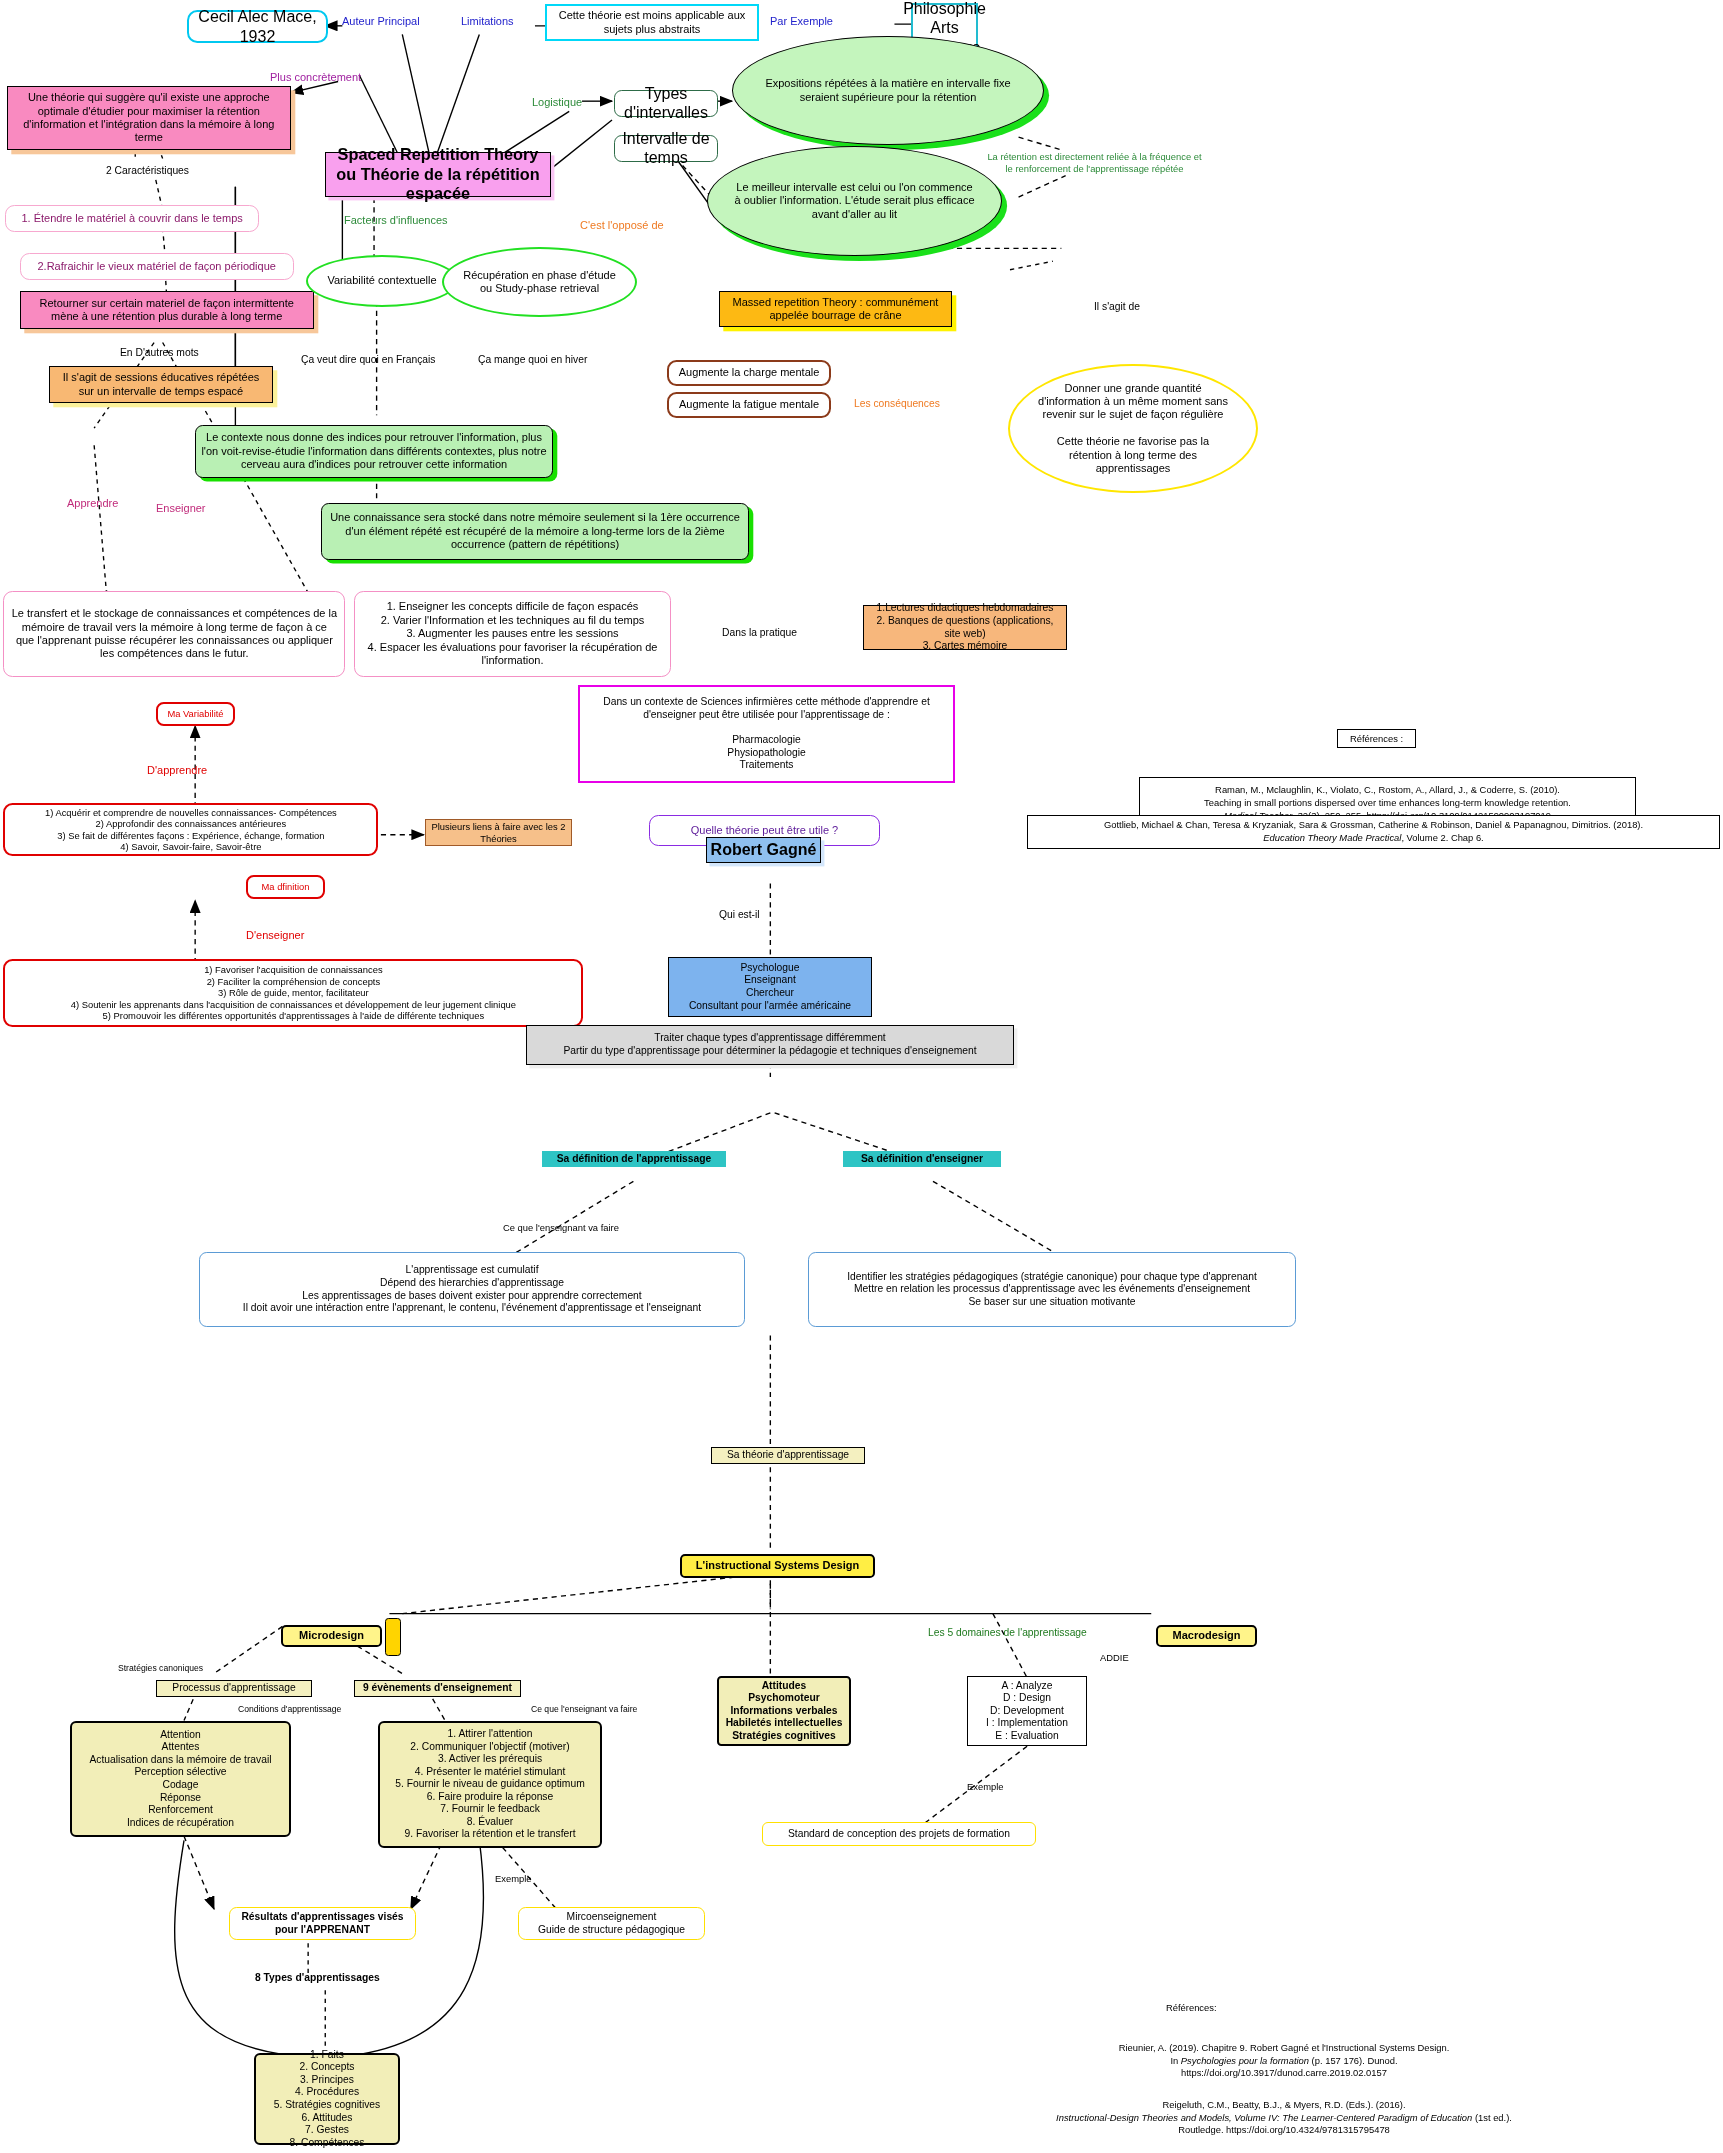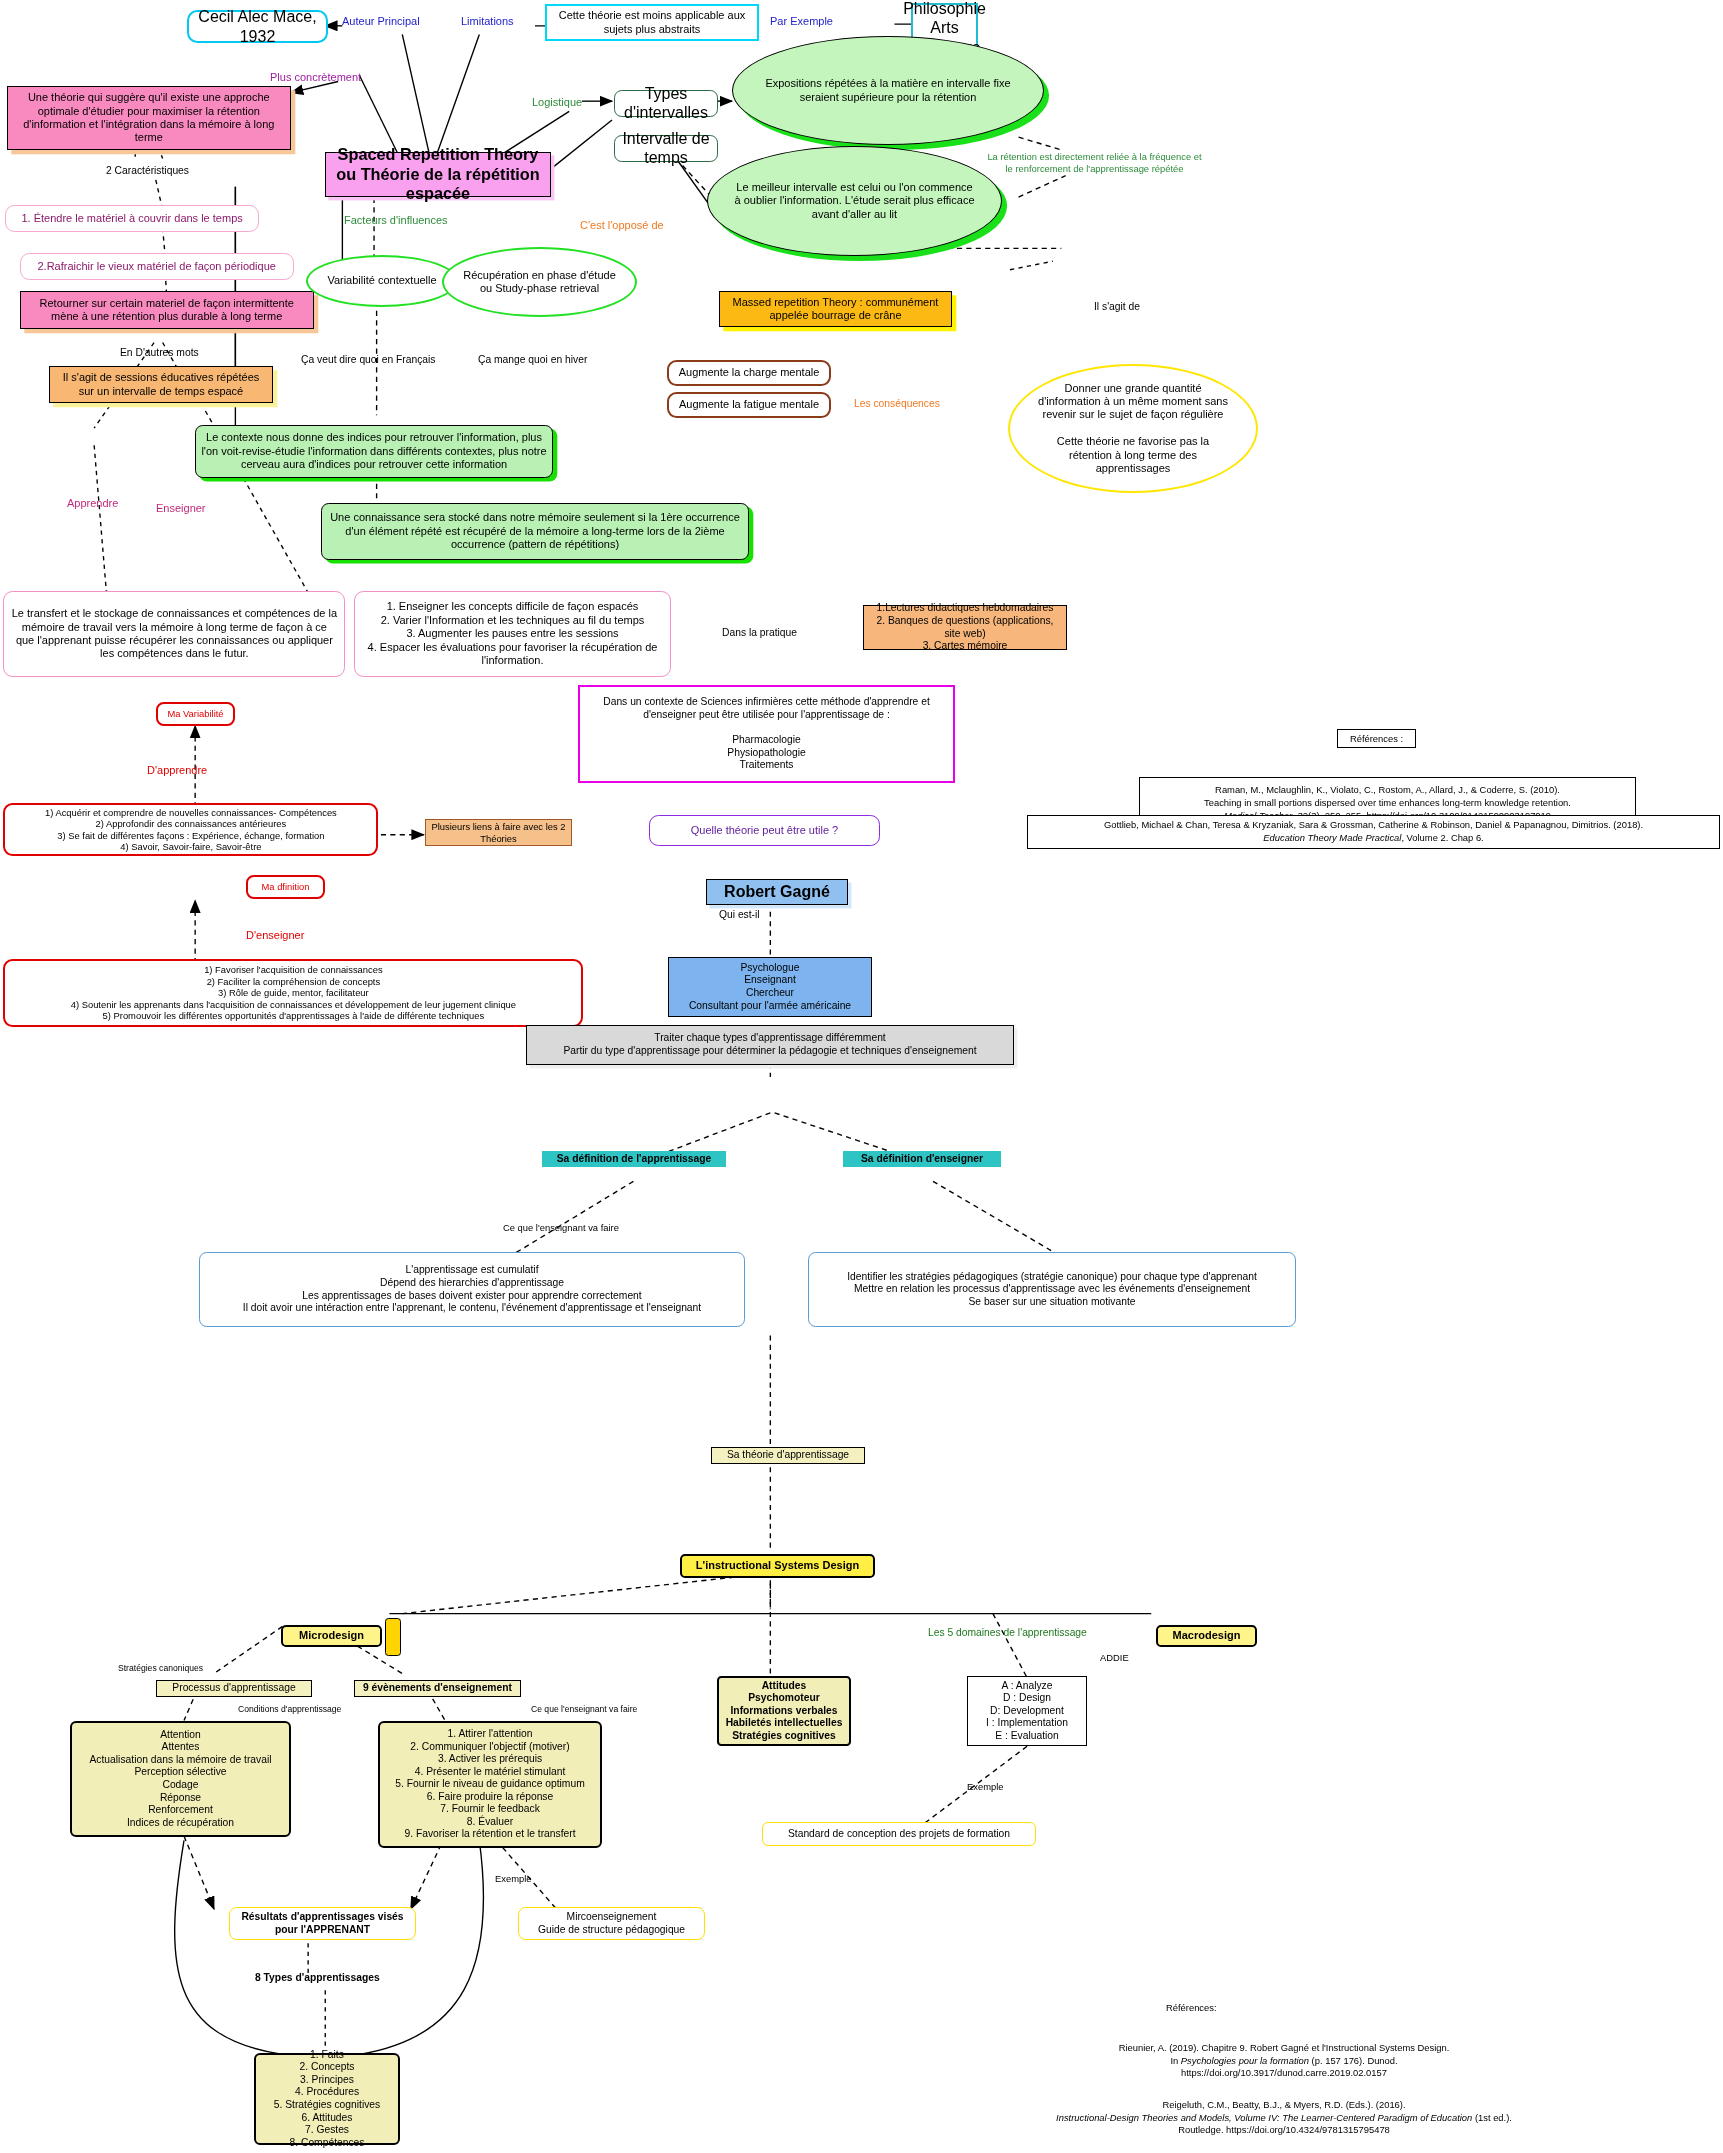--- a/index.html
+++ b/index.html
@@ -267,21 +267,21 @@
 5) Promouvoir les différentes opportunités d'apprentissages à l'aide de différente techniques</div>
 
   <div class="node magenta-box sz12" style="left:578px;top:685px;width:377px;height:98px;padding:0 8.6px;white-space:pre-line;">Dans un contexte de Sciences infirmières cette méthode d'apprendre et d'enseigner peut être utilisée pour l'apprentissage de :
 
 Pharmacologie
 Physiopathologie
 Traitements</div>
 
   <div class="node purple-round sz13" style="left:649px;top:815px;width:231px;height:31px;">Quelle théorie peut être utile ?</div>
 
-  <div class="node blue-fill2 sz14 bold" style="left:706px;top:879px;width:142px;height:26px;">Robert Gagné</div>
+  <div class="node blue-fill2 sz14 bold" style="left:706px;top:837px;width:115px;height:26px;">Robert Gagné</div>
 
   <div class="lbl c-black sz12" style="left:719px;top:909px;">Qui est-il</div>
 
   <div class="node blue-fill sz12" style="left:668px;top:957px;width:204px;height:60px;white-space:pre-line;">Psychologue
 Enseignant
 Chercheur
 Consultant pour l'armée américaine</div>
 
   <div class="lbl c-black sz12" style="left:732px;top:1043px;">Sa vision</div>
 

